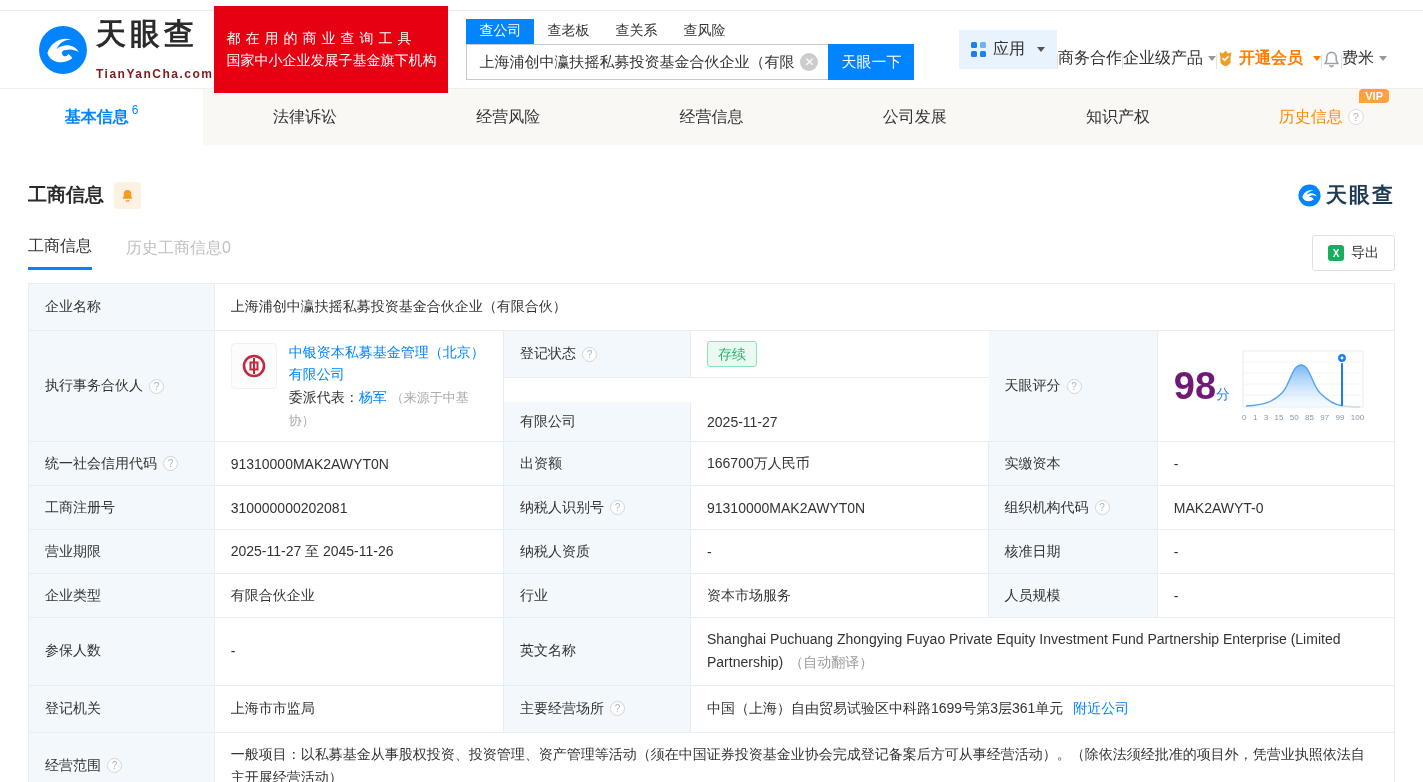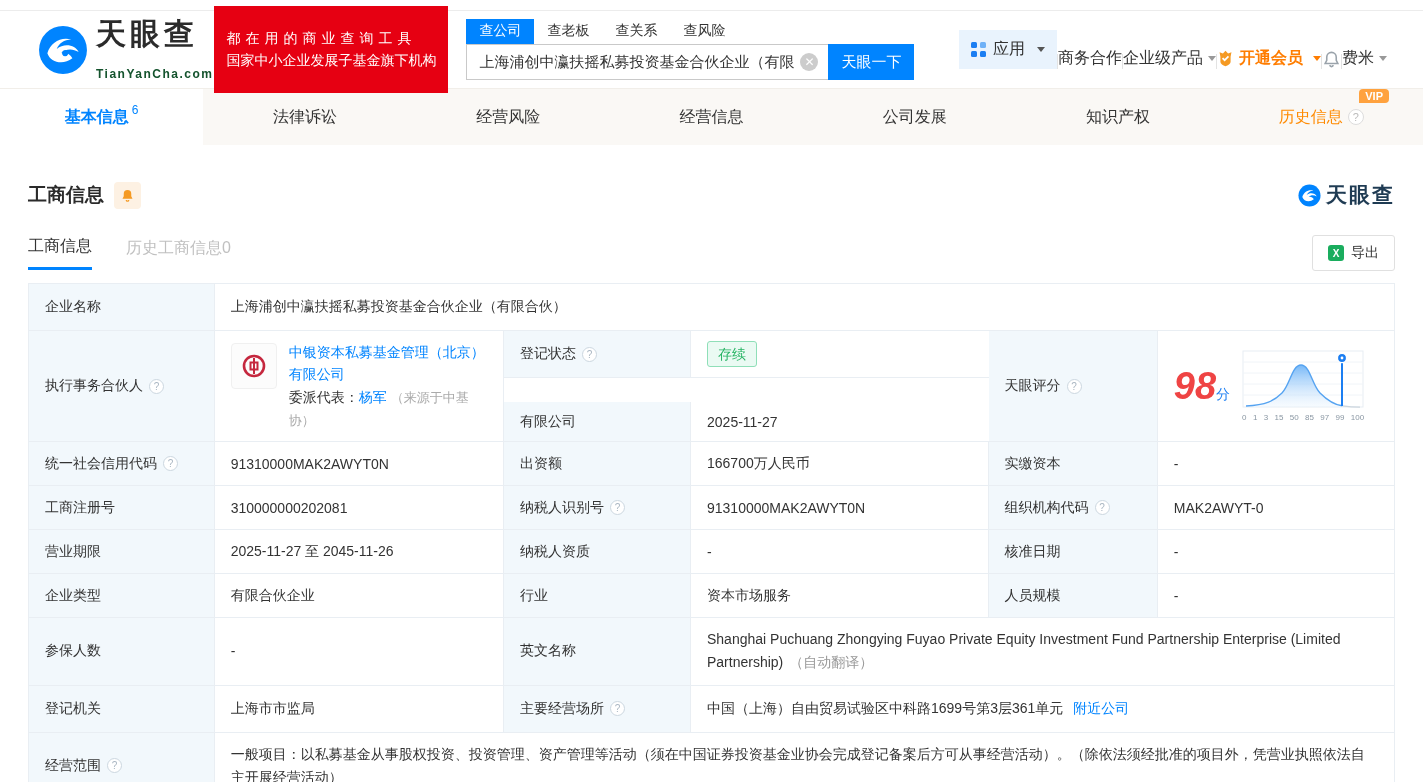--- a/index.html
+++ b/index.html
@@ -6,21 +6,21 @@
   html,body { width:1423px; height:782px; overflow:hidden; background:#fff;
     font-family:"Liberation Sans","DejaVu Sans",sans-serif; color:#333; }
 
   
   .top-strip { height:11px; border-bottom:1px solid #ececec; }
   .header { height:77px; display:flex; align-items:center; padding:0 36px 0 38px; }
   .logo { display:flex; align-items:center; gap:8px; }
   .logo svg { width:50px; height:50px; }
   .logo-txt { display:flex; flex-direction:column; line-height:1.05; }
   .logo-name { font-size:30px; font-weight:bold; color:#2b2b2b; letter-spacing:4px; }
-  .logo-dom { font-size:12px; font-weight:bold; color:#14532d; letter-spacing:1.5px; margin-top:19px; }
+  .logo-dom { font-size:12px; font-weight:bold; color:#7f1d1d; letter-spacing:1.5px; margin-top:19px; }
   .promo { background:#e60012; color:#fff; margin-left:1px; padding:22px 12px; font-size:14px; line-height:1.55; }
   .promo div:first-child { letter-spacing:5px; }
   .search-wrap { margin-left:18px; }
   .search-tabs { display:flex; align-items:flex-end; font-size:14px; }
   .stab { padding:3px 13px 4px; cursor:pointer; color:#333; }
   .stab.active { background:#0084ff; color:#fff; }
   .search-row { display:flex; }
   .search-input { position:relative; }
   .search-input input { width:362px; height:36px; border:1px solid #c9c9c9; border-right:none;
       font-size:15px; padding:0 34px 0 12px; color:#333; outline:none;
@@ -107,21 +107,21 @@
   .p-logo { width:46px; height:46px; border:1px solid #f0f0f0; background:#fcfcfc; border-radius:4px;
       display:flex; align-items:center; justify-content:center; flex:none; margin-top:2px; }
   .p-info { line-height:1.6; }
   a.lnk { color:#0084ff; text-decoration:none; cursor:pointer; }
   .src-note { color:#aaa; font-size:13px; margin-left:4px; }
   .status-badge { display:inline-block; padding:3px 10px; font-size:14px; color:#28b465; background:#eafaf3;
       border:1px solid #8fdfb8; border-radius:3px; line-height:1.3; }
 
   
   .score-cell { display:flex; align-items:center; gap:12px; }
-  .score-num { font-size:38px; font-weight:bold; color:#ef4444; line-height:1;font-style:italic; }
+  .score-num { font-size:38px; font-weight:bold; color:#701a75; line-height:1; }
   .score-unit { font-size:14px; color:#1b7ef2; }
   .score-chart { display:flex; flex-direction:column; }
   .ticks { display:flex; justify-content:space-between; width:122px; font-size:8px; color:#8a97a3; margin-top:1px; }
 
   .en-note { color:#999; margin-left:6px; }
   .multiline { line-height:1.65; display:block; align-self:center; }
   .nearby { margin-left:10px; white-space:nowrap; }
 </style>
 </head>
 <body>

